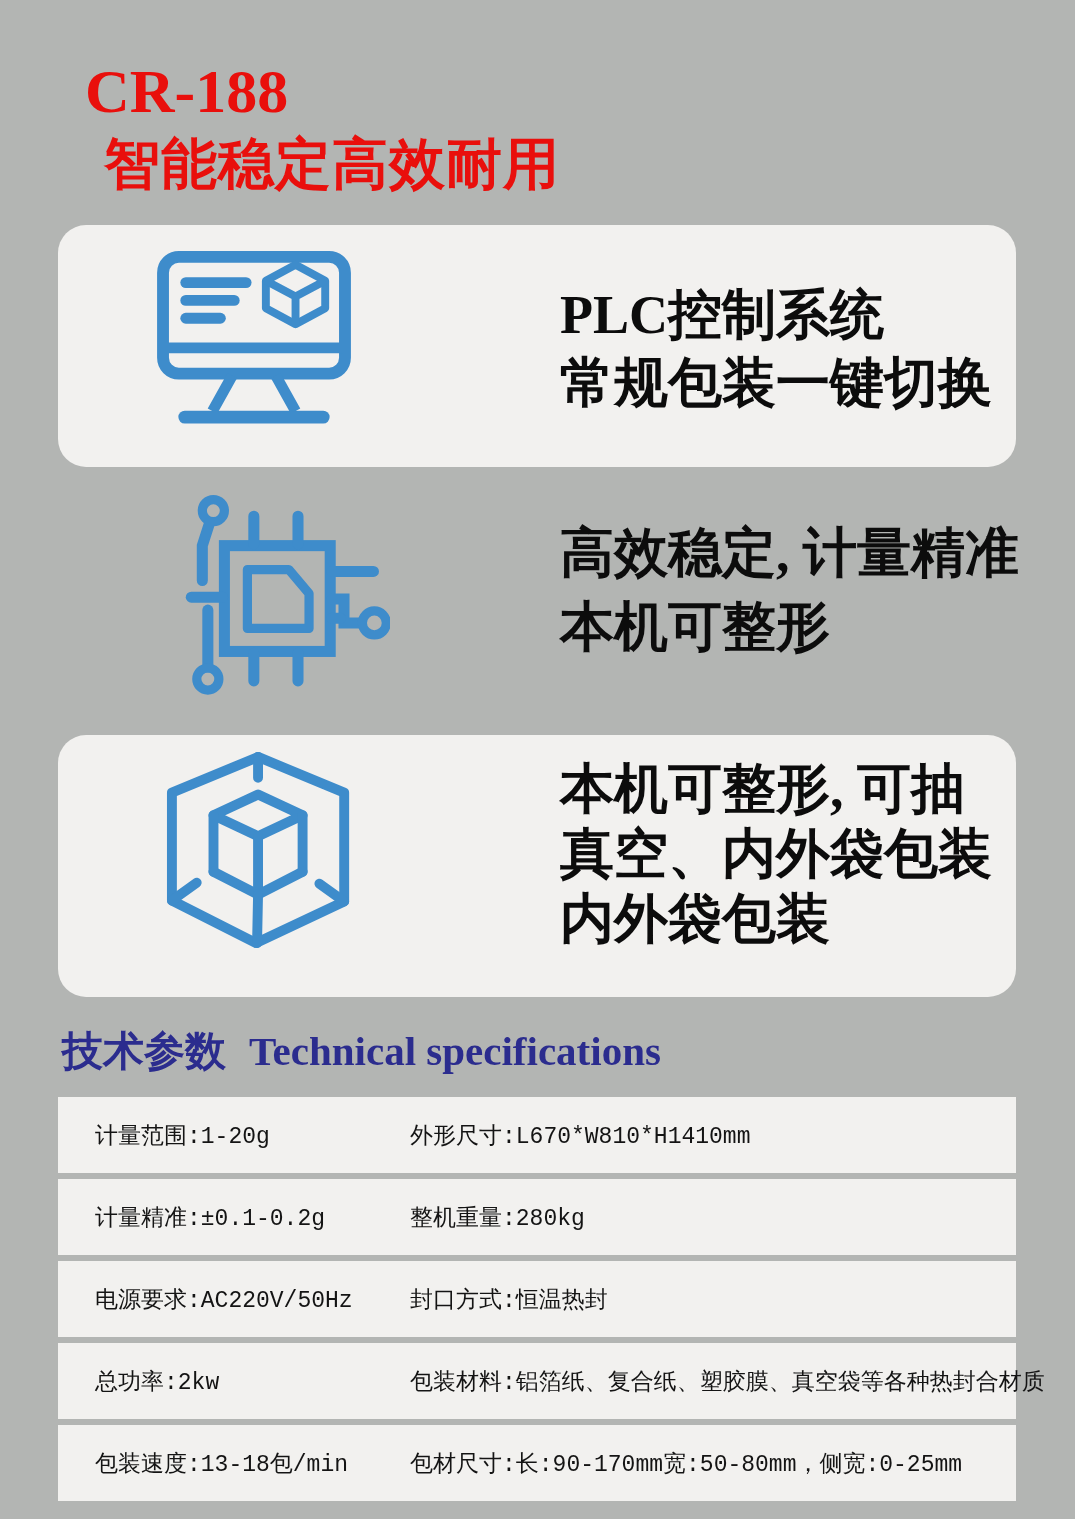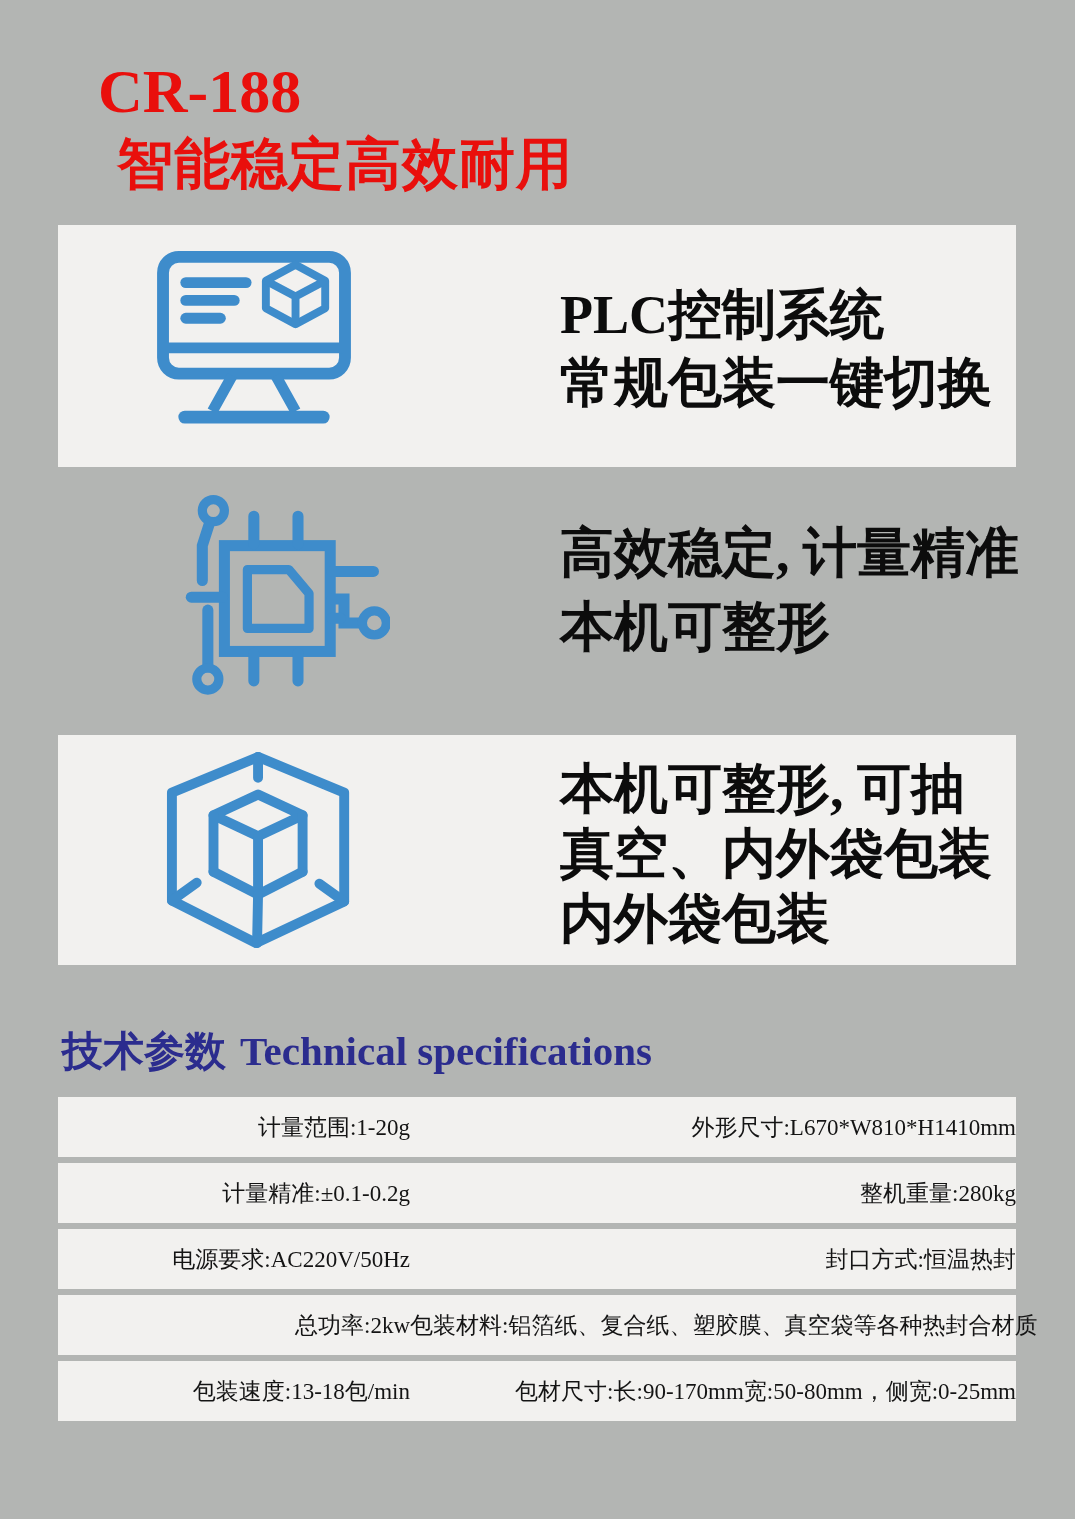--- a/index.html
+++ b/index.html
@@ -15,59 +15,58 @@
   html,body{background:#888;}
   .page{
     position:relative;
     width:1075px;height:1519px;
     margin:0 auto;
     background:var(--background);
     overflow:hidden;
     font-family:"Liberation Serif","DejaVu Serif",serif;
   }
   
-  .hdr{position:absolute;left:98px;top:58px;color:var(--title-red);font-family:Liberation Serif, serif;}
+  .hdr{position:absolute;left:85px;top:58px;color:var(--title-red);font-family:Liberation Serif, serif;}
   .hdr .model{font-size:62px;font-weight:bold;line-height:66px;}
   .hdr .slogan{font-size:56px;font-weight:bold;line-height:64px;margin-top:8px;letter-spacing:1px;margin-left:19px;}
   
   .feature{position:absolute;left:58px;width:958px;}
-  .feature.card{background:var(--card);}
+  .feature.card{background:var(--card);border-radius:28px;}
   .f1{top:225px;height:242px;}
   .f2{top:480px;height:250px;}
-  .f3{top:735px;height:230px;}
+  .f3{top:735px;height:262px;}
   .feature .icon{position:absolute;color:var(--accent-blue);}
   .f1 .icon{left:97px;top:24px;width:198px;height:178px;}
   .f2 .icon{left:102px;top:8px;width:230px;height:222px;}
   .f3 .icon{left:105px;top:16px;width:200px;height:198px;}
   .feature .ftext{
     position:absolute;left:502px;
     font-size:54px;font-weight:bold;color:var(--body-black);
     line-height:68px;letter-spacing:0px;white-space:nowrap;
   }
   .f1 .ftext{top:56px;}
   .f2 .ftext{left:502px;top:36px;line-height:74px;}
   .f3 .ftext{top:22px;line-height:65px;}
   
   .spec-heading{
     position:absolute;left:62px;top:1026px;
     font-size:41px;font-weight:bold;color:var(--heading-navy);
     line-height:50px;white-space:nowrap;
   }
-  .spec-heading .en{margin-left:14px;}
+  .spec-heading .en{margin-left:23px;}
   
   .spec-table{position:absolute;left:58px;top:1097px;width:958px;}
   .spec-row{
     display:flex;align-items:center;
-    height:60px;margin-bottom:6px;
+    height:76px;margin-bottom:6px;
     background:var(--card);
     padding-left:37px;
-    font-family:Liberation Serif, serif;
+    font-family:Liberation Mono, monospace;
     font-size:23px;color:var(--table-text);
     white-space:nowrap;
-    text-align:right;
   }
   .spec-row .cell-left{width:315px;flex:0 0 315px;}
   .spec-row .cell-right{flex:1;}
   svg{display:block;width:100%;height:100%;}
 </style>
 </head>
 <body>
 
 <div class="page">
 

